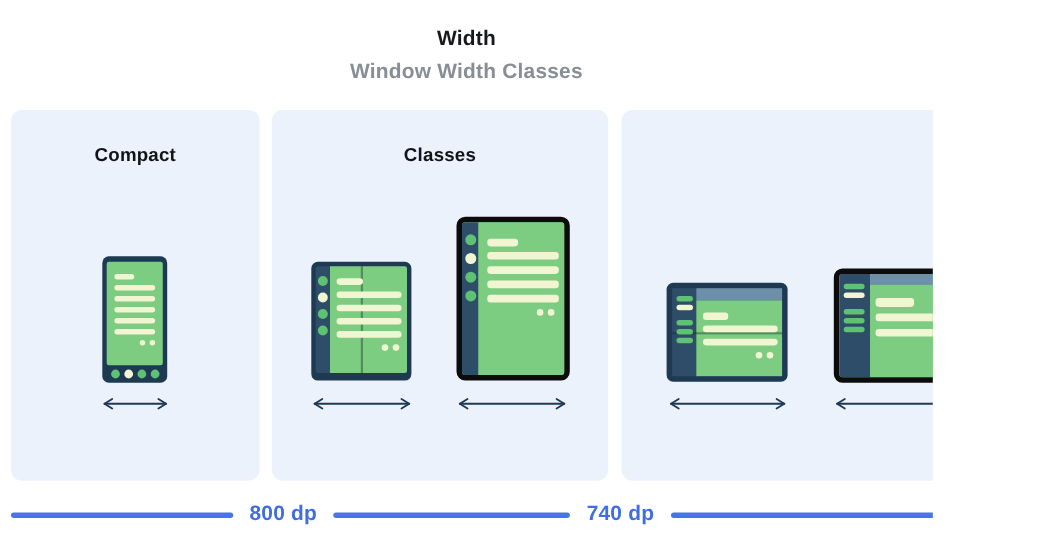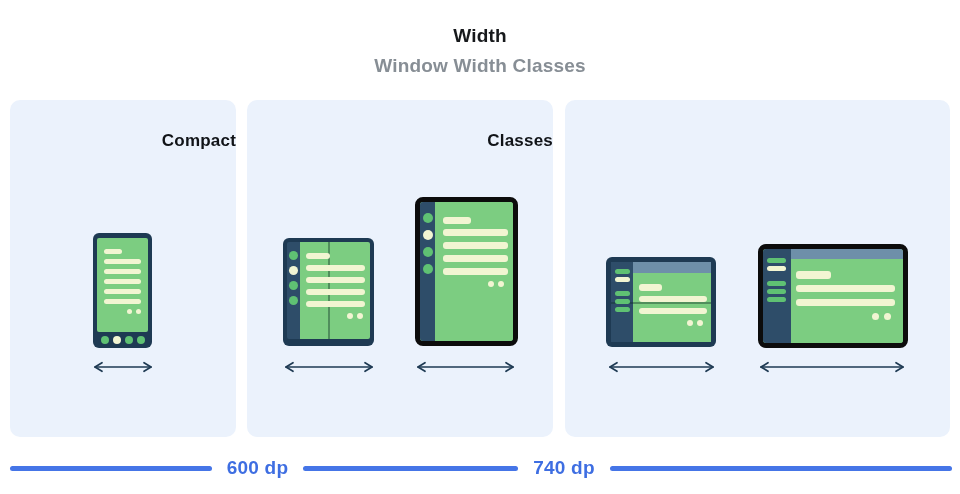--- a/index.html
+++ b/index.html
@@ -1,30 +1,30 @@
 <!DOCTYPE html>
 <html style="--panel-bg: #ebf2fc; --frame-navy: #1e3a53; --rail-navy: #2e4d69; --screen-green: #7ccd81; --content-cream: #f2f5d2; --accent-green: #5fc173; --topbar-blue: #6e8fa9; --device-black: #0c0c0c; --ruler-blue: #4575e7; --subtitle-gray: #878e95;"><head>
 <meta charset="utf-8">
 <style>
   html,body{margin:0;padding:0;background:#fff;}
   *{box-sizing:border-box;}
   .stage{
-    position:relative;width:960px;height:494px;background:#fff;overflow:hidden;
+    position:relative;width:848px;height:494px;background:#fff;overflow:hidden;
     font-family:"Liberation Sans",sans-serif;
   }
   
   .hdr{position:absolute;top:25px;left:0;width:100%;text-align:center;}
   .hdr-title{font-size:19px;font-weight:bold;color:#17191c;letter-spacing:.2px;}
   .hdr-sub{margin-top:8px;font-size:19px;font-weight:bold;color:var(--subtitle-gray,#878e95);letter-spacing:.2px;}
   
   .panel{position:absolute;top:100px;height:337px;background:var(--panel-bg,#ebf2fc);border-radius:10px;}
   .panel.compact{left:10px;width:226px;}
   .panel.medium{left:247px;width:306px;}
   .panel.expanded{left:565px;width:385px;}
-  .panel-title{position:absolute;top:31px;left:0;right:0;text-align:right;
+  .panel-title{position:absolute;top:31px;left:0;right:0;text-align:center;
     font-size:17px;font-weight:bold;color:#101317;letter-spacing:.2px;}
   
   .cline{background:var(--content-cream,#f2f5d2);border-radius:3px;}
   .gline{background:var(--accent-green,#5fc173);border-radius:2.5px;}
   .dot{border-radius:50%;background:var(--content-cream,#f2f5d2);}
   .gdot{border-radius:50%;background:var(--accent-green,#5fc173);}
   .cdot{border-radius:50%;background:var(--content-cream,#f2f5d2);}
   .dots-row{display:flex;justify-content:flex-end;gap:4px;}
   .screen{background:var(--screen-green,#7ccd81);}
   .railnavy{background:var(--rail-navy,#2e4d69);}
@@ -277,19 +277,19 @@
       <svg width="152" height="14" viewBox="0 0 152 14">
         <line x1="5" y1="7" x2="147" y2="7"></line>
         <polyline points="12,2.7 5,7 12,11.3"></polyline>
         <polyline points="140,2.7 147,7 140,11.3"></polyline>
       </svg>
     </div>
   </div>
 
   <div>
     <div class="ruler-seg seg1"></div>
-    <div class="bp-label bp1">600 dp</div>
+    <div class="bp-label bp1">800 dp</div>
     <div class="ruler-seg seg2"></div>
     <div class="bp-label bp2">740 dp</div>
     <div class="ruler-seg seg3"></div>
   </div>
 
 </div>
 
 </body></html>

